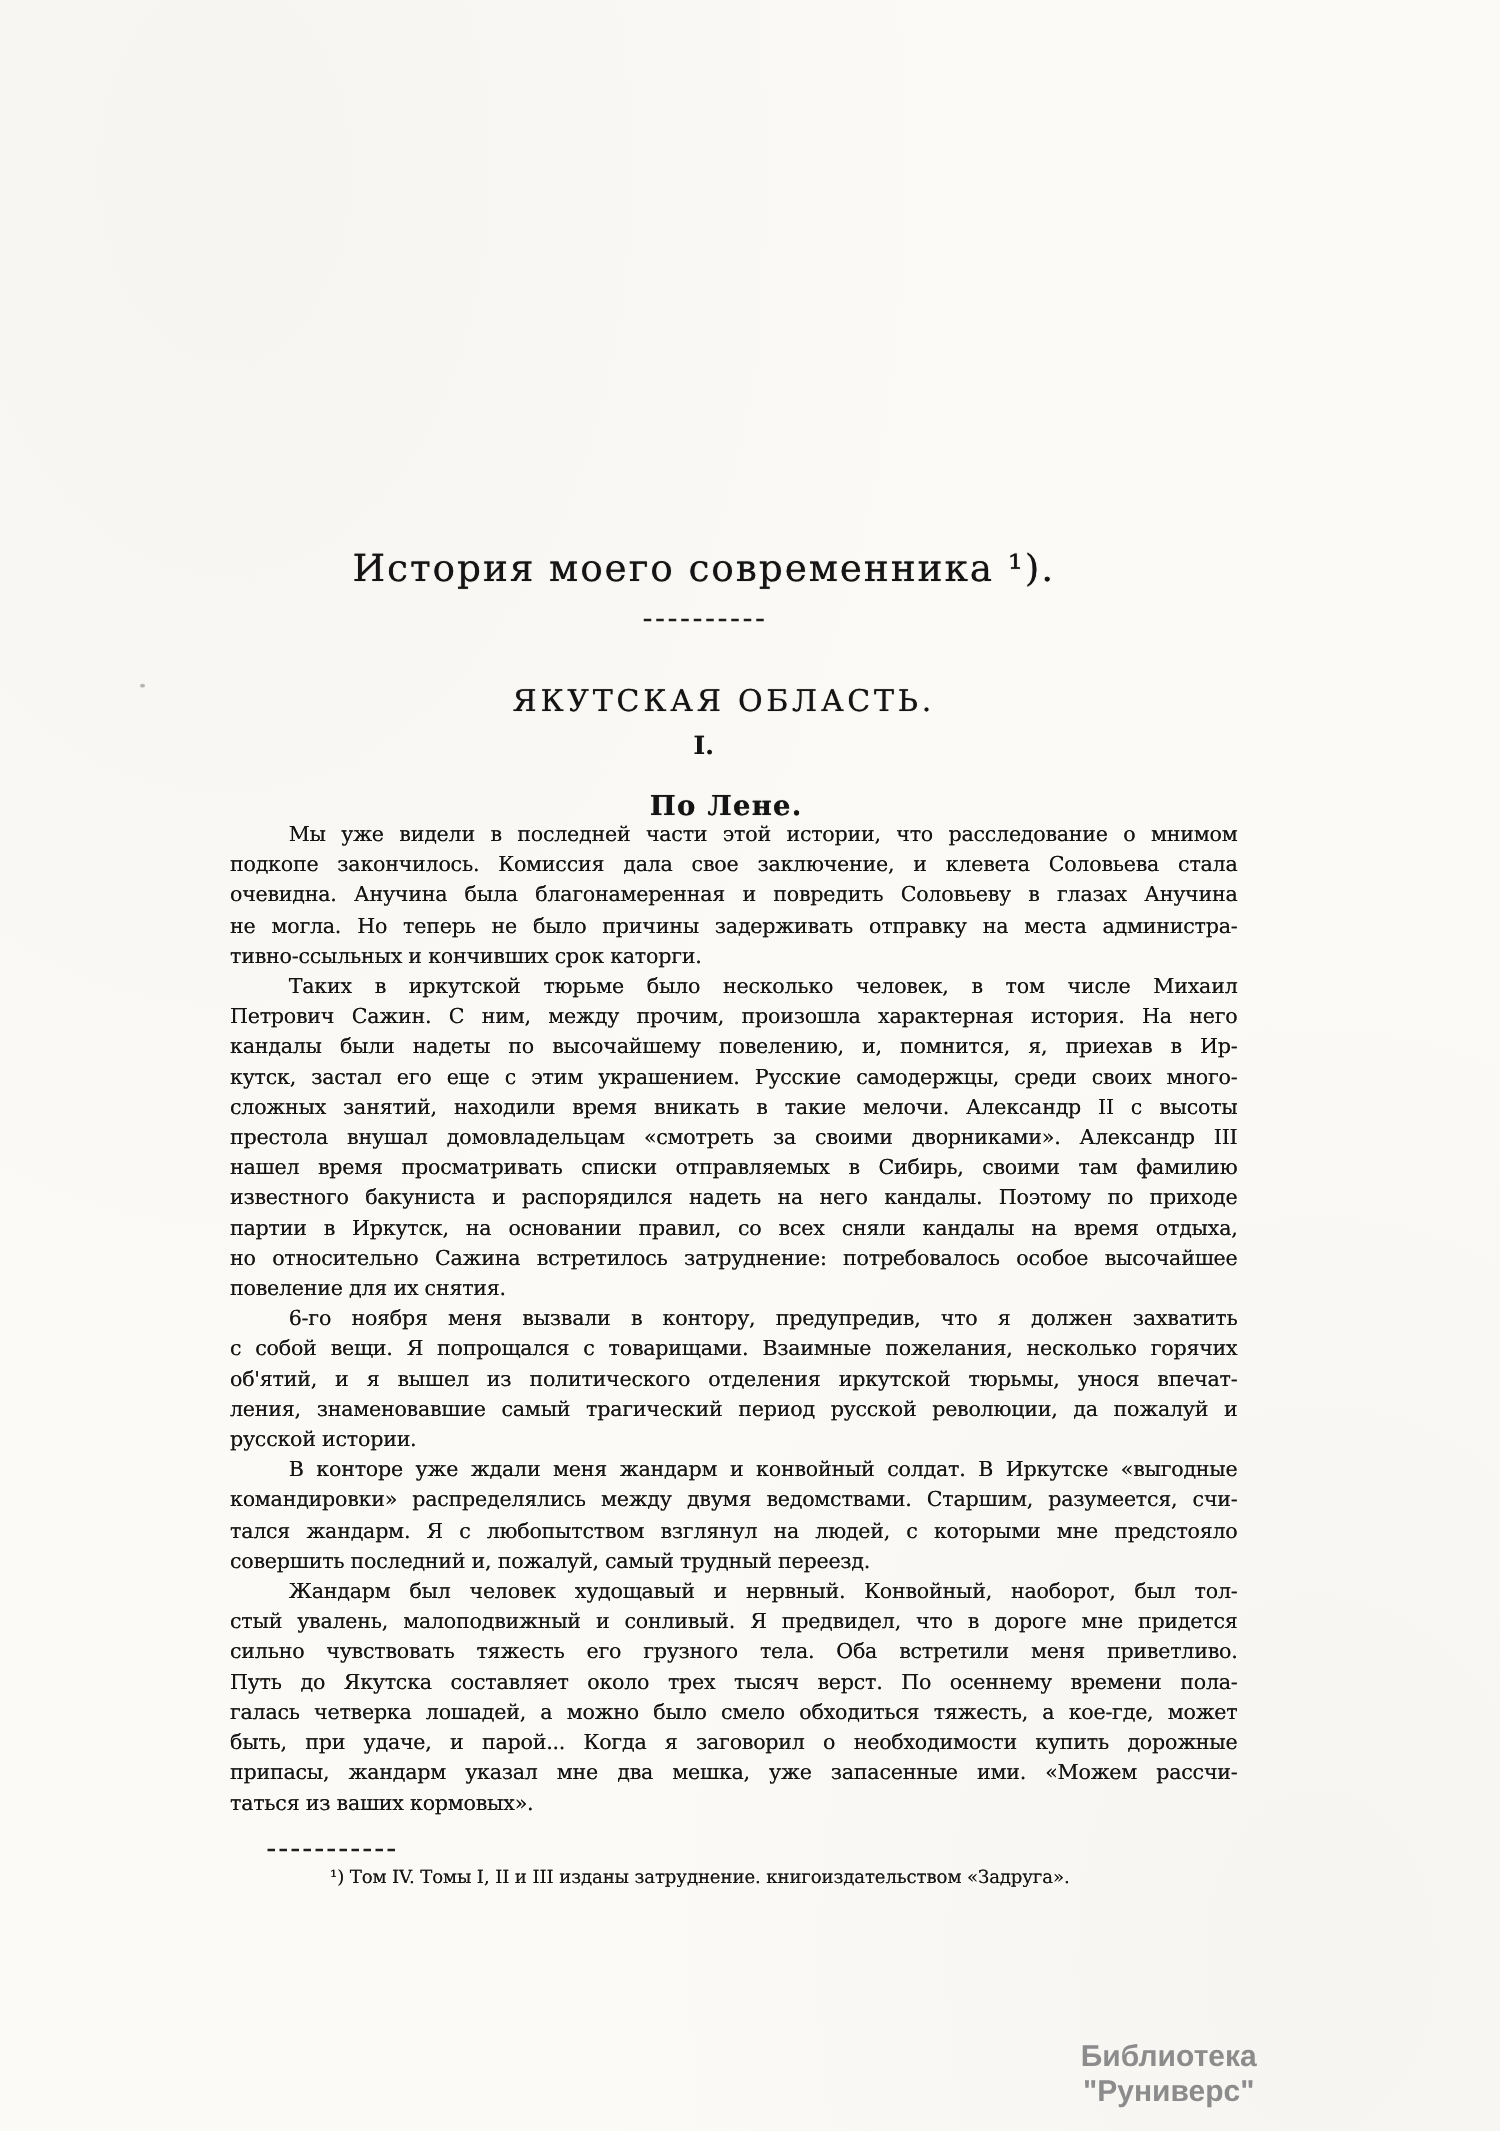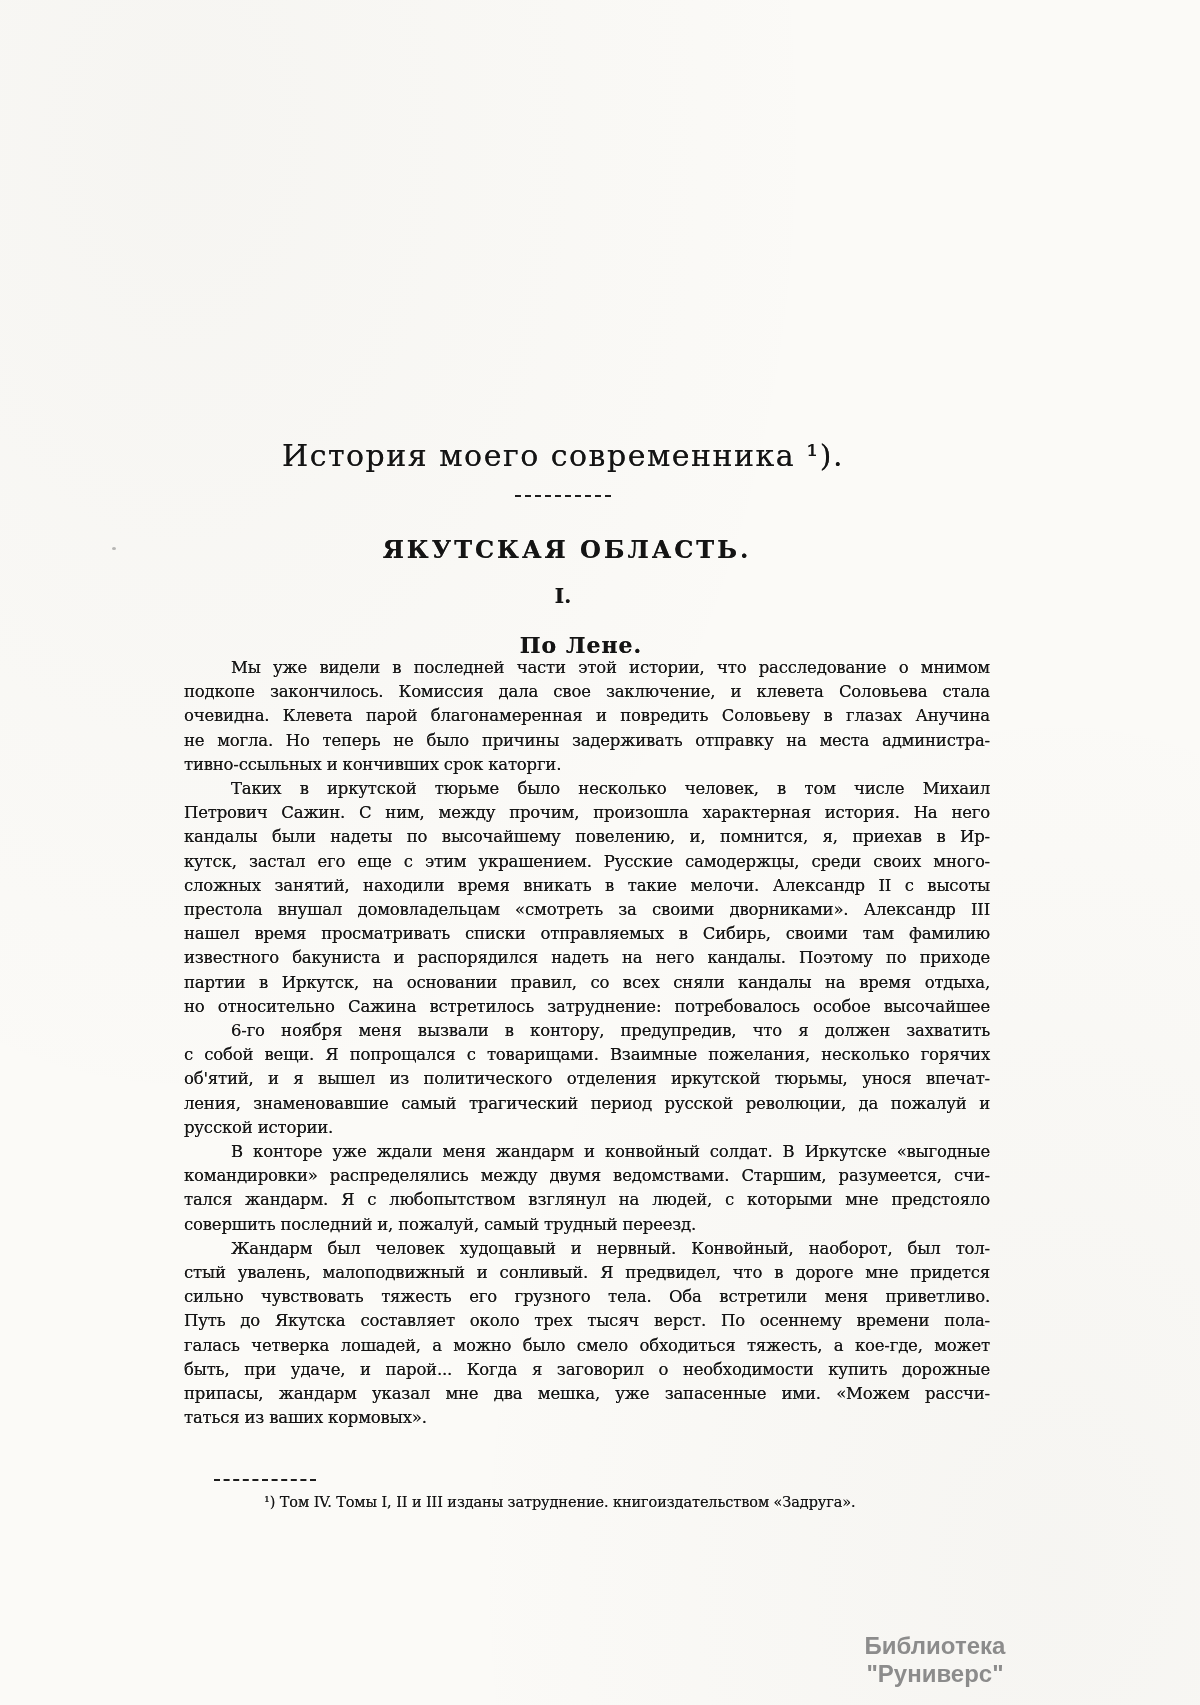--- a/index.html
+++ b/index.html
@@ -44,23 +44,23 @@
     transform: translateX(-50%);
     width: 96px;
     height: 0;
     border-top: 2.5px dashed #1d1d1d;
   }
   .section-heading {
     position: absolute;
     top: 531px;
     left: 0;
     width: 100%;
-    margin: 4px;
+    margin: 16px;
     font-size: 24px;
-    font-weight: bold;
+    font-weight: normal;
     letter-spacing: 3px;
     text-shadow: 0 0 0.6px rgba(20,20,20,0.8);
   }
   .chapter-number {
     position: absolute;
     top: 584px;
     left: 0;
     width: 100%;
     font-size: 20px;
     font-weight: bold;
@@ -151,35 +151,36 @@
     <div class="title-divider"></div>
     <h2 class="section-heading">ЯКУТСКАЯ ОБЛАСТЬ.</h2>
     <div class="chapter-number">I.</div>
     <h3 class="chapter-title">По Лене.</h3>
   </div>
 
   <div class="body-text">
       <div class="para">
         <div class="line first">Мы уже видели в последней части этой истории, что расследование о мнимом</div>
         <div class="line">подкопе закончилось. Комиссия дала свое заключение, и клевета Соловьева стала</div>
-        <div class="line">очевидна. Клевета парой благонамеренная и повредить Соловьеву в глазах Анучина</div>
+        <div class="line">очевидна. Анучина была благонамеренная и повредить Соловьеву в глазах Анучина</div>
         <div class="line">не могла. Но теперь не было причины задерживать отправку на места администра-</div>
         <div class="line last">тивно-ссыльных и кончивших срок каторги.</div>
       </div>
       <div class="para">
         <div class="line first">Таких в иркутской тюрьме было несколько человек, в том числе Михаил</div>
         <div class="line">Петрович Сажин. С ним, между прочим, произошла характерная история. На него</div>
         <div class="line">кандалы были надеты по высочайшему повелению, и, помнится, я, приехав в Ир-</div>
         <div class="line">кутск, застал его еще с этим украшением. Русские самодержцы, среди своих много-</div>
         <div class="line">сложных занятий, находили время вникать в такие мелочи. Александр II с высоты</div>
         <div class="line">престола внушал домовладельцам «смотреть за своими дворниками». Александр III</div>
         <div class="line">нашел время просматривать списки отправляемых в Сибирь, своими там фамилию</div>
         <div class="line">известного бакуниста и распорядился надеть на него кандалы. Поэтому по приходе</div>
         <div class="line">партии в Иркутск, на основании правил, со всех сняли кандалы на время отдыха,</div>
         <div class="line">но относительно Сажина встретилось затруднение: потребовалось особое высочайшее</div>
+        <div class="line last">повеление для их снятия.</div>
       </div>
       <div class="para">
         <div class="line first">6-го ноября меня вызвали в контору, предупредив, что я должен захватить</div>
         <div class="line">с собой вещи. Я попрощался с товарищами. Взаимные пожелания, несколько горячих</div>
         <div class="line">об'ятий, и я вышел из политического отделения иркутской тюрьмы, унося впечат-</div>
         <div class="line">ления, знаменовавшие самый трагический период русской революции, да пожалуй и</div>
         <div class="line last">русской истории.</div>
       </div>
       <div class="para">
         <div class="line first">В конторе уже ждали меня жандарм и конвойный солдат. В Иркутске «выгодные</div>

